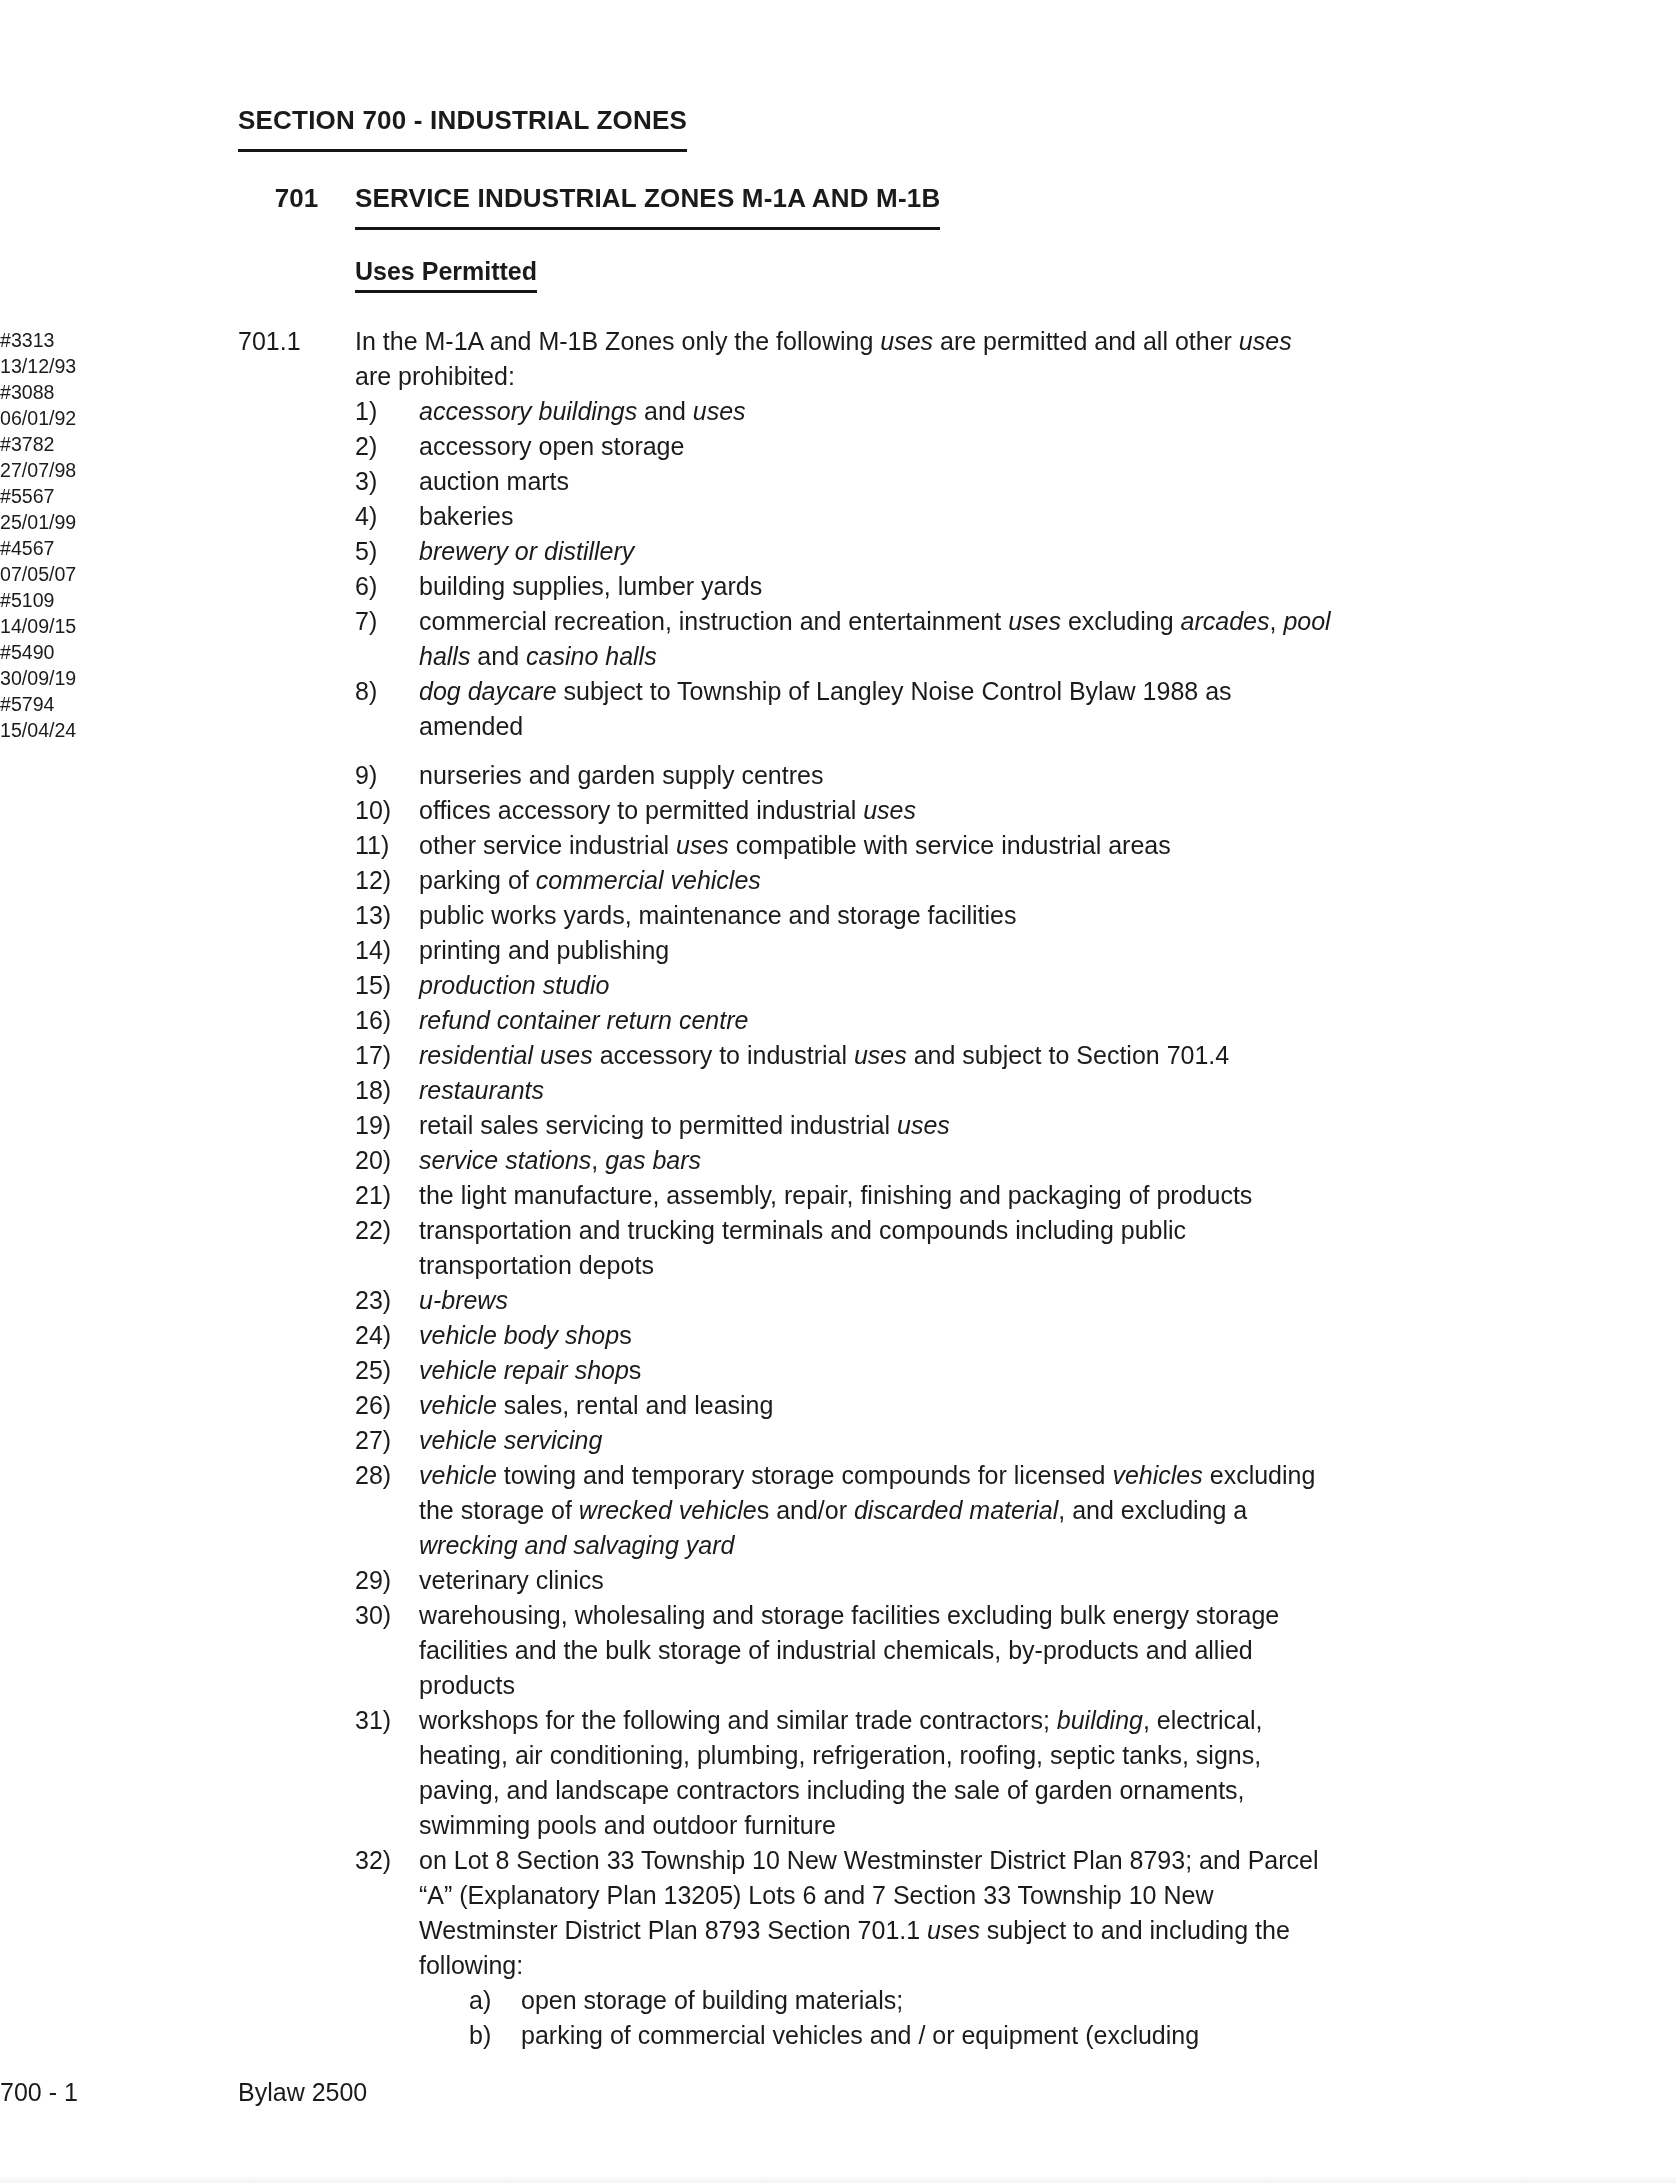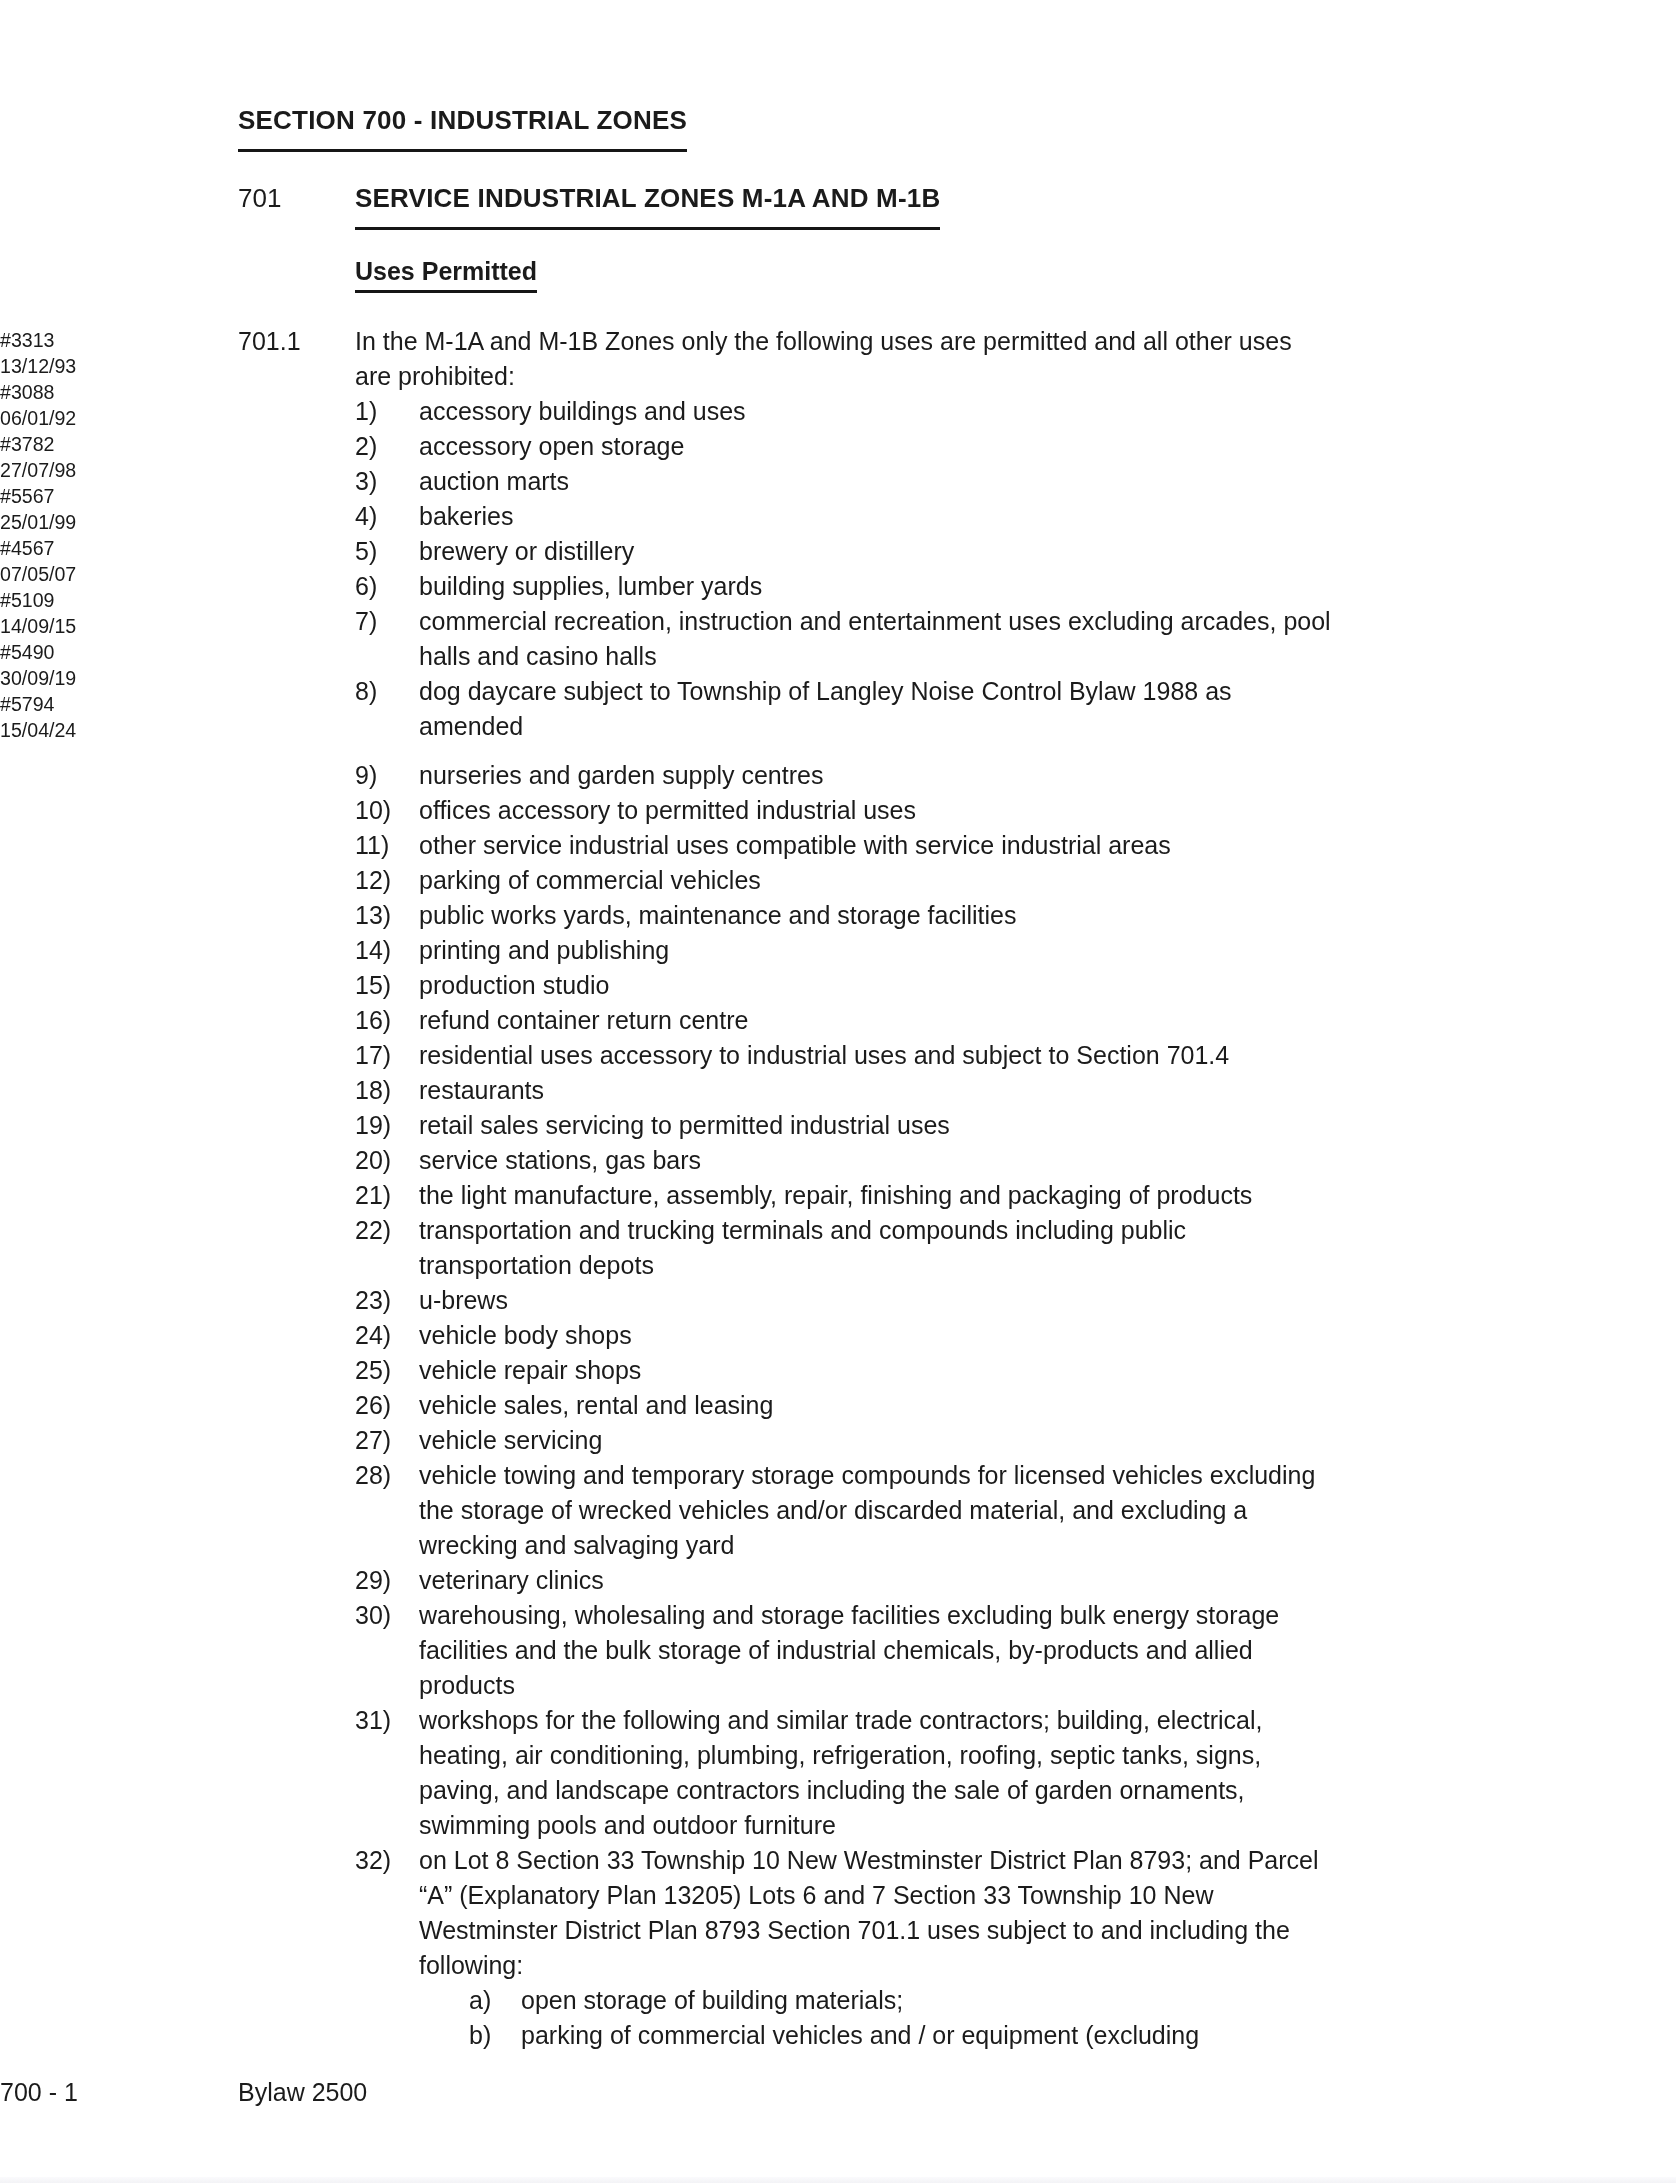--- a/index.html
+++ b/index.html
@@ -4,31 +4,31 @@
 <style>
   html,body { margin:0; padding:0; background:#ffffff; }
   .page {
     position:relative; width:1677px; height:2195px; background:#ffffff;
     font-family:"Liberation Sans","DejaVu Sans",sans-serif; color:#1b1b1b;
     overflow:hidden;
   }
   .ul { display:inline-block; border-bottom:3.5px solid #161616; padding-bottom:13px; }
   .h1 { position:absolute; left:238px; top:105px; margin:0; font-size:26px; font-weight:bold; letter-spacing:0.2px; }
   .h2row { position:absolute; left:238px; top:183px; display:flex; }
-  .h2row .secnum { width:117px; font-size:26px; font-weight:normal; }
+  .h2row .secnum { width:117px; font-size:26px; font-weight:bold;text-align:center; }
   .h2row h2 { margin:0; font-size:26px; font-weight:bold; letter-spacing:0.2px; }
   .h3 { position:absolute; left:355px; top:257px; font-size:25px; font-weight:bold; }
   .h3 .ul { border-bottom-width:3.1px; padding-bottom:3.5px; }
   .amendments { position:absolute; left:0; top:327px; width:221px; text-align:left;
     font-size:19.6px; line-height:26px; }
   .clause { position:absolute; left:238px; top:324px; display:flex; font-size:25px; line-height:35px; }
   .clause-num { width:117px; flex:none; }
   .clause-body { width:1227px; }
   .line { white-space:pre-wrap; }
-  .it { }
+  .it { font-style:italic; }
   .item { display:flex; }
   .item.gap { margin-top:14px; }
   .inum { width:64px; flex:none; }
   .itext { flex:1; }
   .sub { display:flex; margin-left:50px; }
   .snum { width:52px; flex:none; }
   .footer { position:absolute; left:0; top:2078px; width:1677px; font-size:25px; }
   .footer .fl { position:absolute; left:238px; }
   .footer .fc { position:absolute; left:0; right:0; }
   .bottom-bar { position:absolute; left:0; bottom:0; width:100%; height:18.3px;

